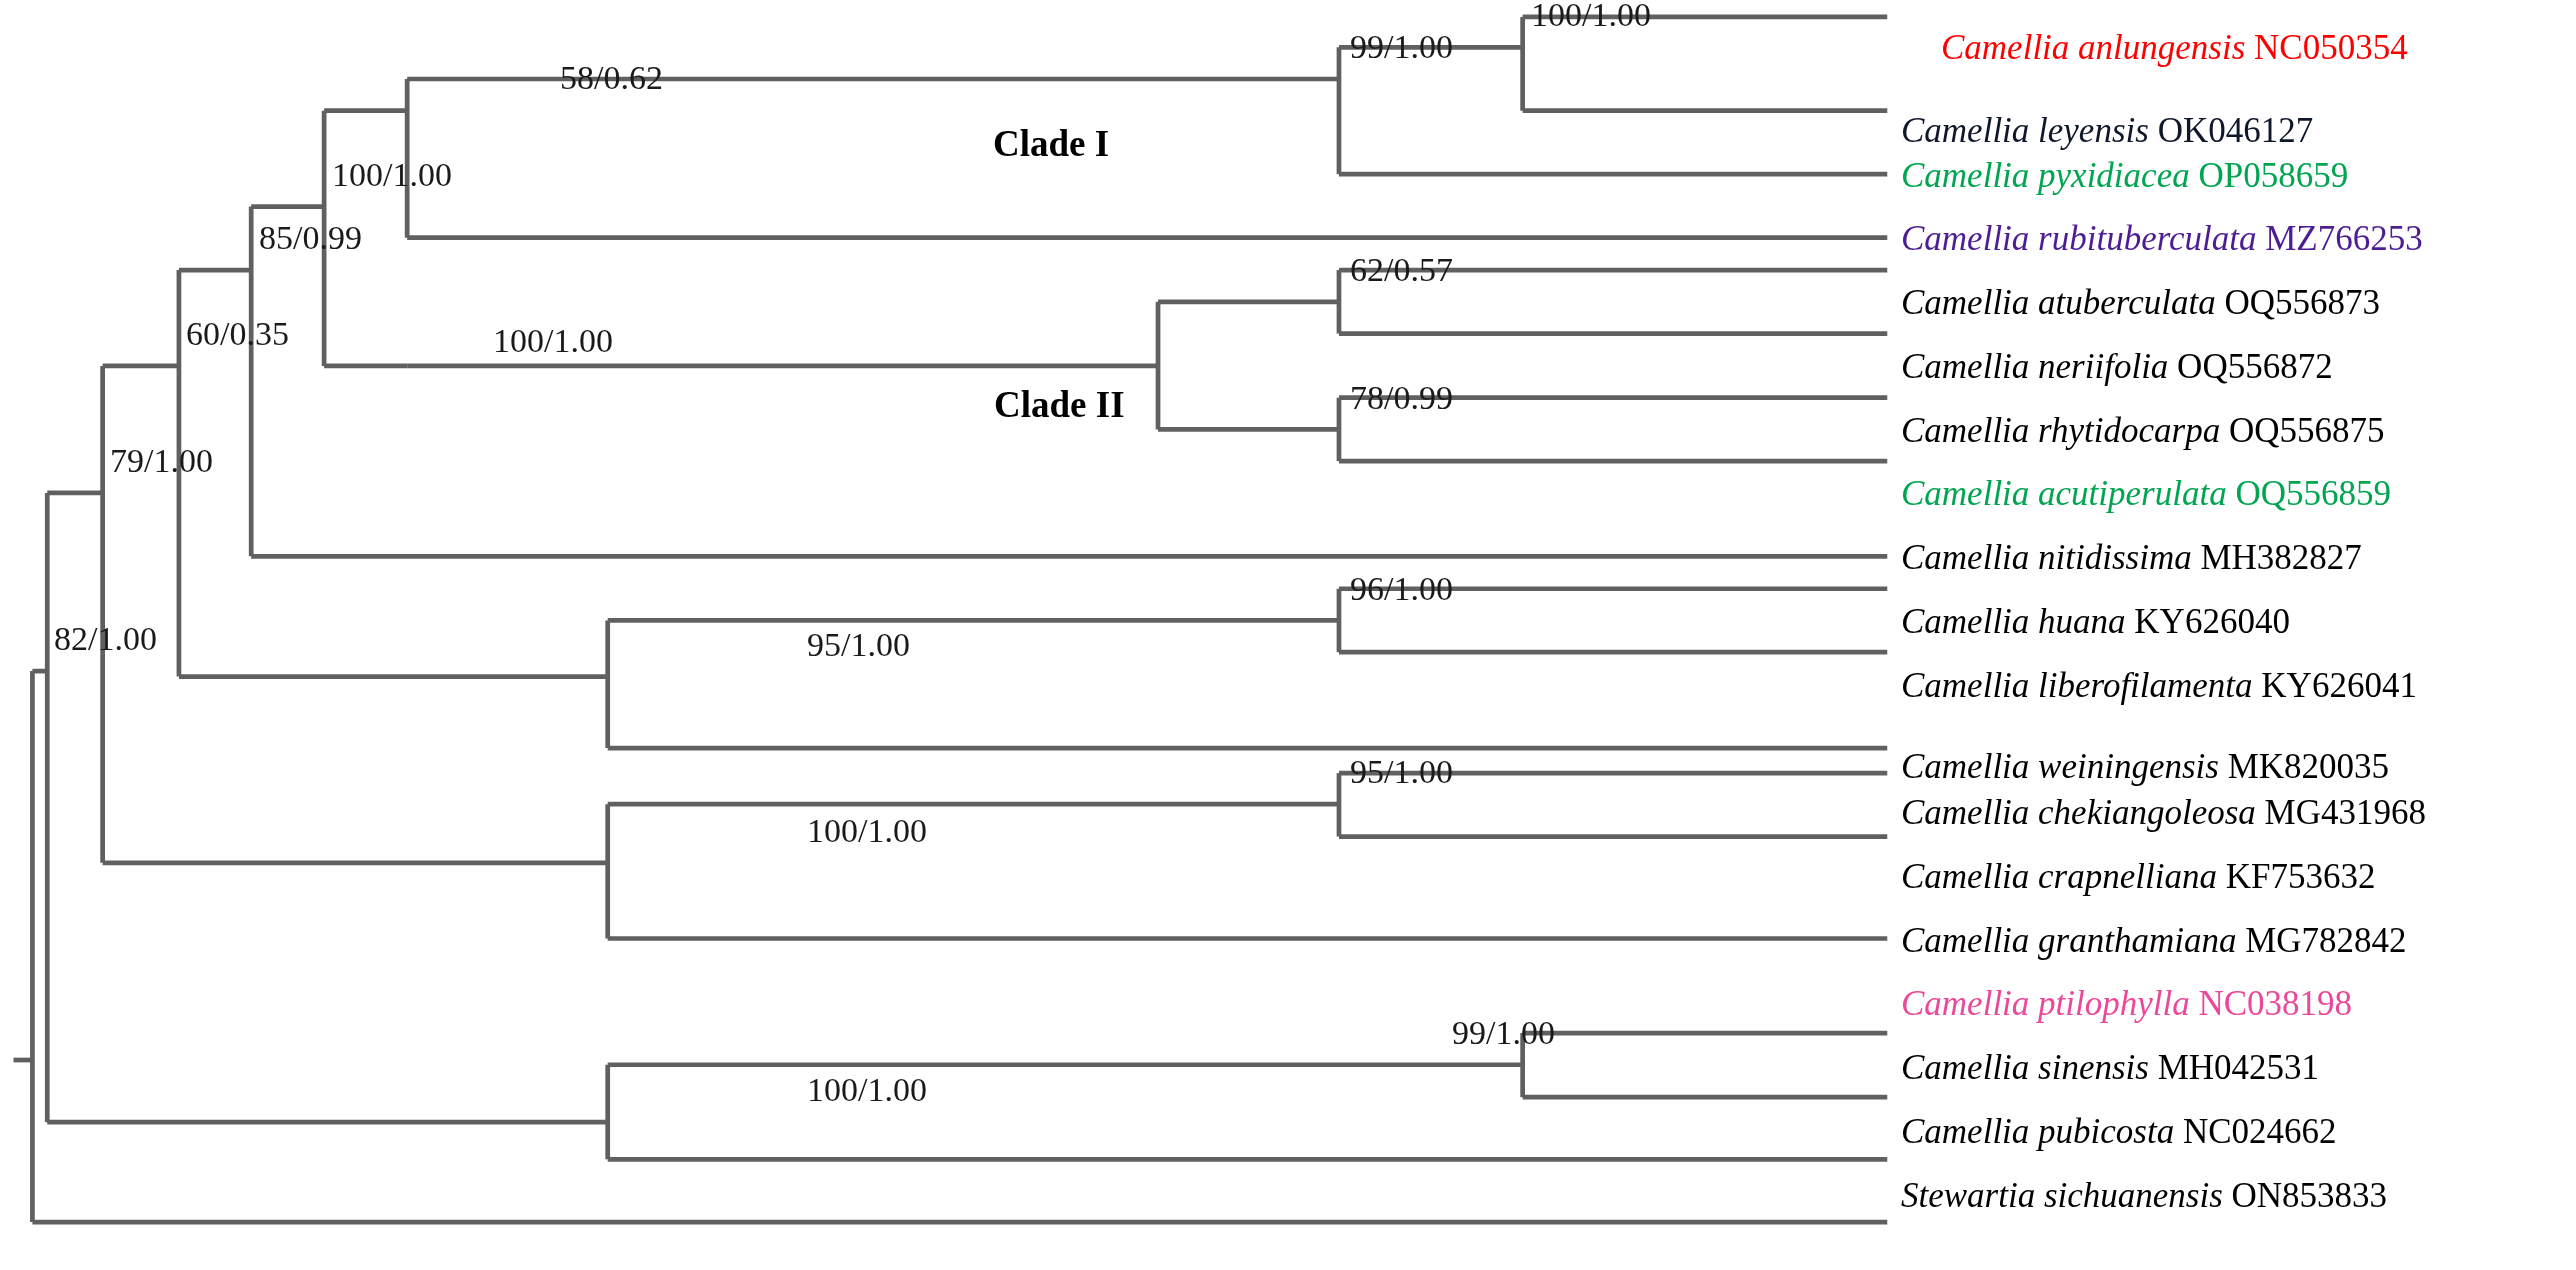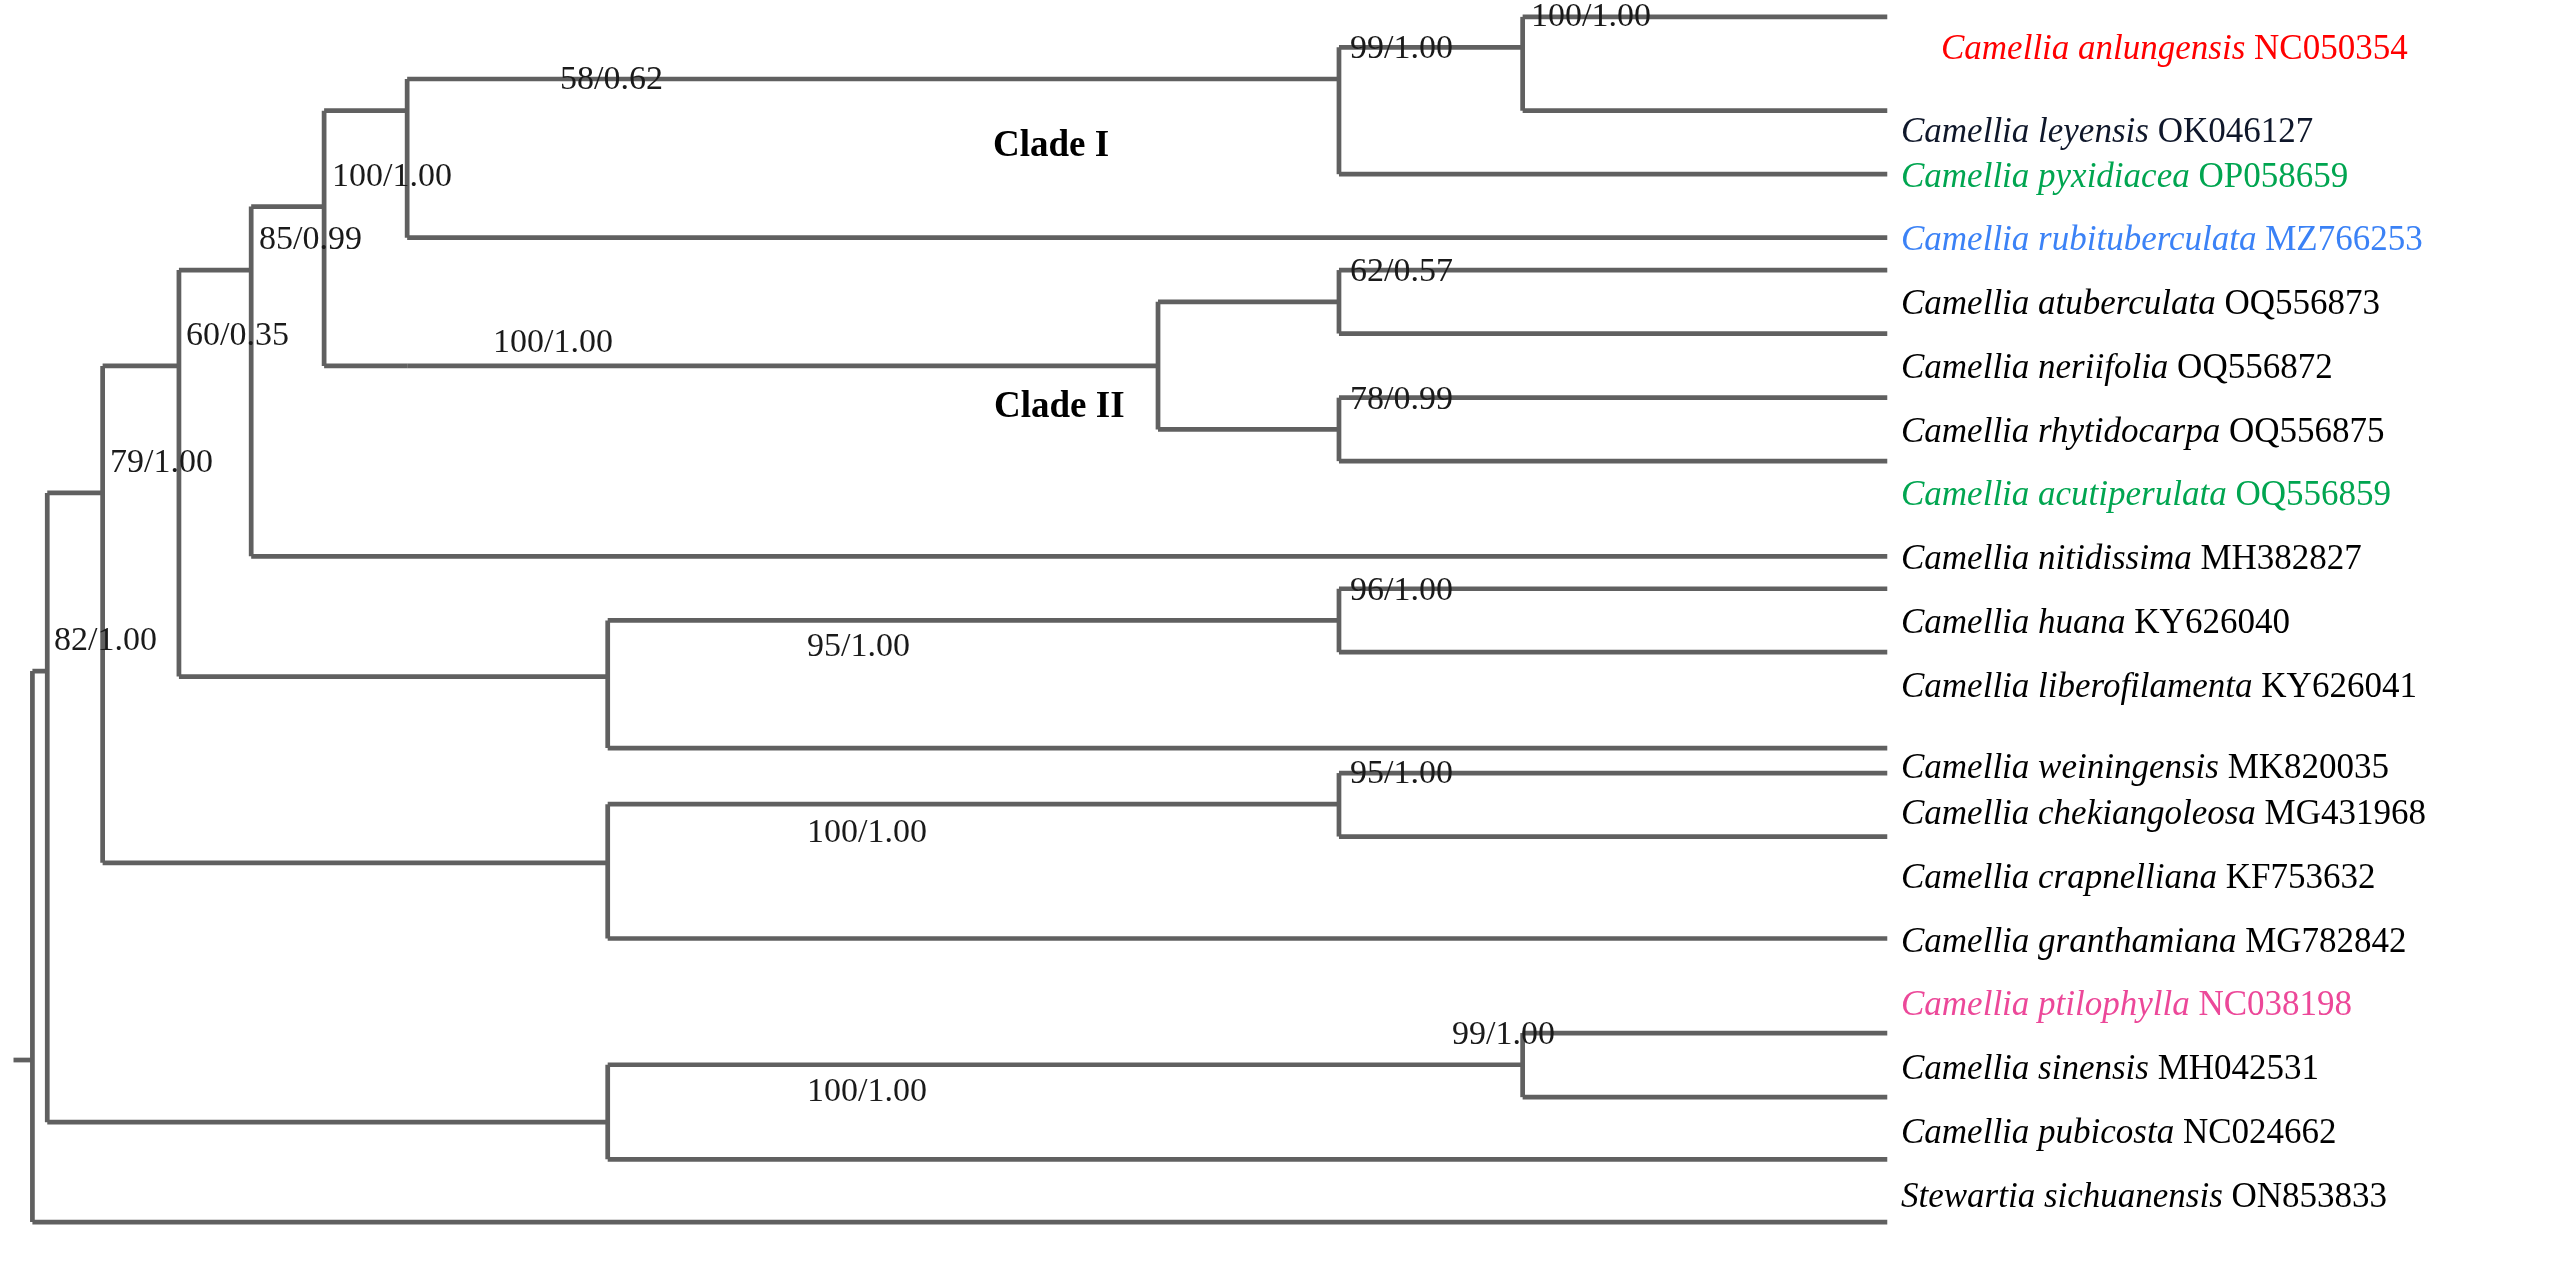--- a/index.html
+++ b/index.html
@@ -79,21 +79,21 @@
       <line x1="1983" x2="1983" y1="1145" y2="1239"></line>
       <line x1="900" x2="900" y1="1577" y2="1717"></line>
       <line x1="2255" x2="2255" y1="1530" y2="1625"></line>
     </g>
 </svg>
 
 <div id="tip-label-layer">
     <div class="tip-label" style="left: 1901px; top: 47px; color: rgb(255, 0, 0); margin-left: 40px;"><span>Camellia anlungensis</span><span class="acc"> NC050354</span></div>
     <div class="tip-label" style="left: 1901px; top: 105px; color: #0f172a; margin-top: 25px;"><span>Camellia leyensis</span><span class="acc"> OK046127</span></div>
     <div class="tip-label" style="left: 1901px; top: 175px; color: rgb(0, 165, 80);"><span>Camellia pyxidiacea</span><span class="acc"> OP058659</span></div>
-    <div class="tip-label" style="left: 1901px; top: 238px; color: #3b82f6;"><span>Camellia rubituberculata</span><span class="acc"> MZ766253</span></div>
+    <div class="tip-label" style="left: 1901px; top: 238px; color: #4c1d95;"><span>Camellia rubituberculata</span><span class="acc"> MZ766253</span></div>
     <div class="tip-label" style="left: 1901px; top: 302px; color: rgb(0, 0, 0);"><span>Camellia atuberculata</span><span class="acc"> OQ556873</span></div>
     <div class="tip-label" style="left: 1901px; top: 366px; color: rgb(0, 0, 0);"><span>Camellia neriifolia</span><span class="acc"> OQ556872</span></div>
     <div class="tip-label" style="left: 1901px; top: 430px; color: rgb(0, 0, 0);"><span>Camellia rhytidocarpa</span><span class="acc"> OQ556875</span></div>
     <div class="tip-label" style="left: 1901px; top: 493px; color: rgb(0, 165, 80);"><span>Camellia acutiperulata</span><span class="acc"> OQ556859</span></div>
     <div class="tip-label" style="left: 1901px; top: 557px; color: rgb(0, 0, 0);"><span>Camellia nitidissima</span><span class="acc"> MH382827</span></div>
     <div class="tip-label" style="left: 1901px; top: 621px; color: rgb(0, 0, 0);"><span>Camellia huana</span><span class="acc"> KY626040</span></div>
     <div class="tip-label" style="left: 1901px; top: 685px; color: rgb(0, 0, 0);"><span>Camellia liberofilamenta</span><span class="acc"> KY626041</span></div>
     <div class="tip-label" style="left: 1901px; top: 748px; color: rgb(0, 0, 0); margin-top: 18px;"><span>Camellia weiningensis</span><span class="acc"> MK820035</span></div>
     <div class="tip-label" style="left: 1901px; top: 812px; color: rgb(0, 0, 0);"><span>Camellia chekiangoleosa</span><span class="acc"> MG431968</span></div>
     <div class="tip-label" style="left: 1901px; top: 876px; color: rgb(0, 0, 0);"><span>Camellia crapnelliana</span><span class="acc"> KF753632</span></div>

